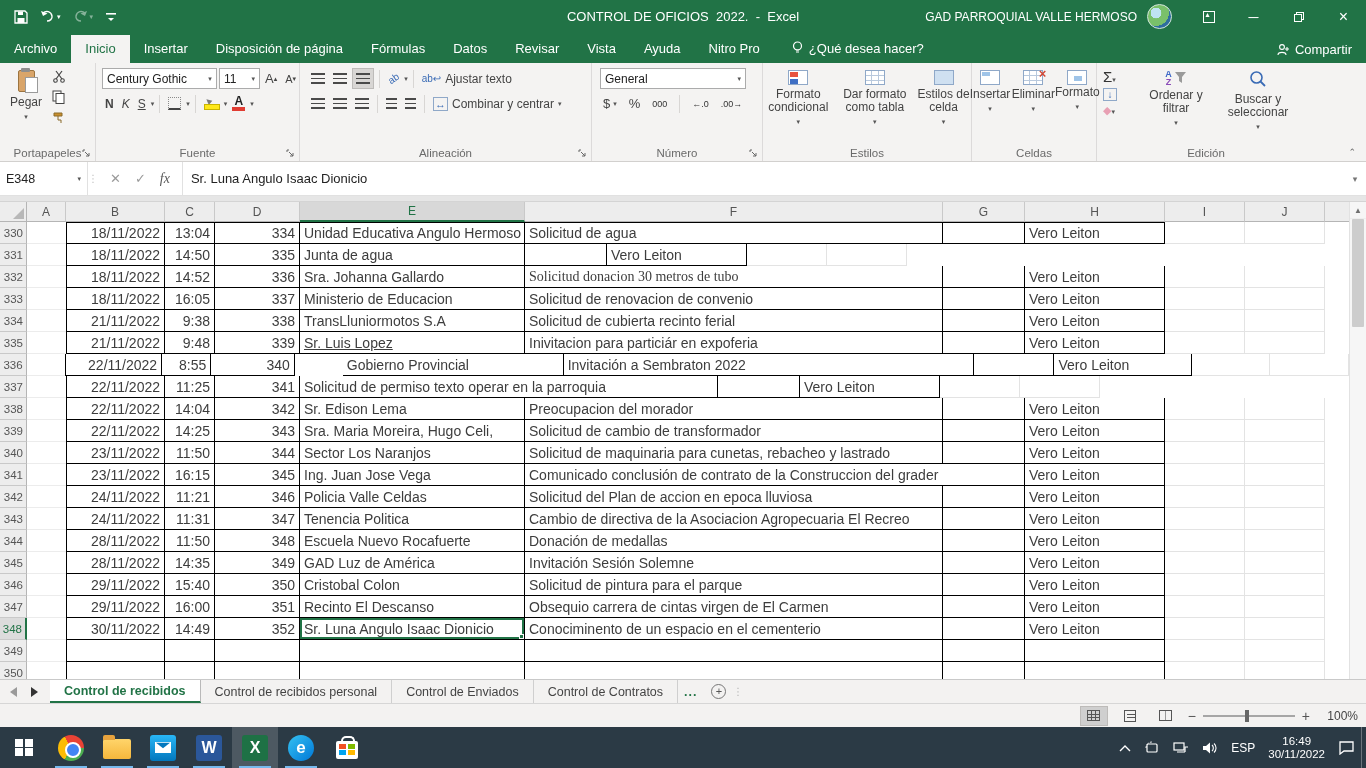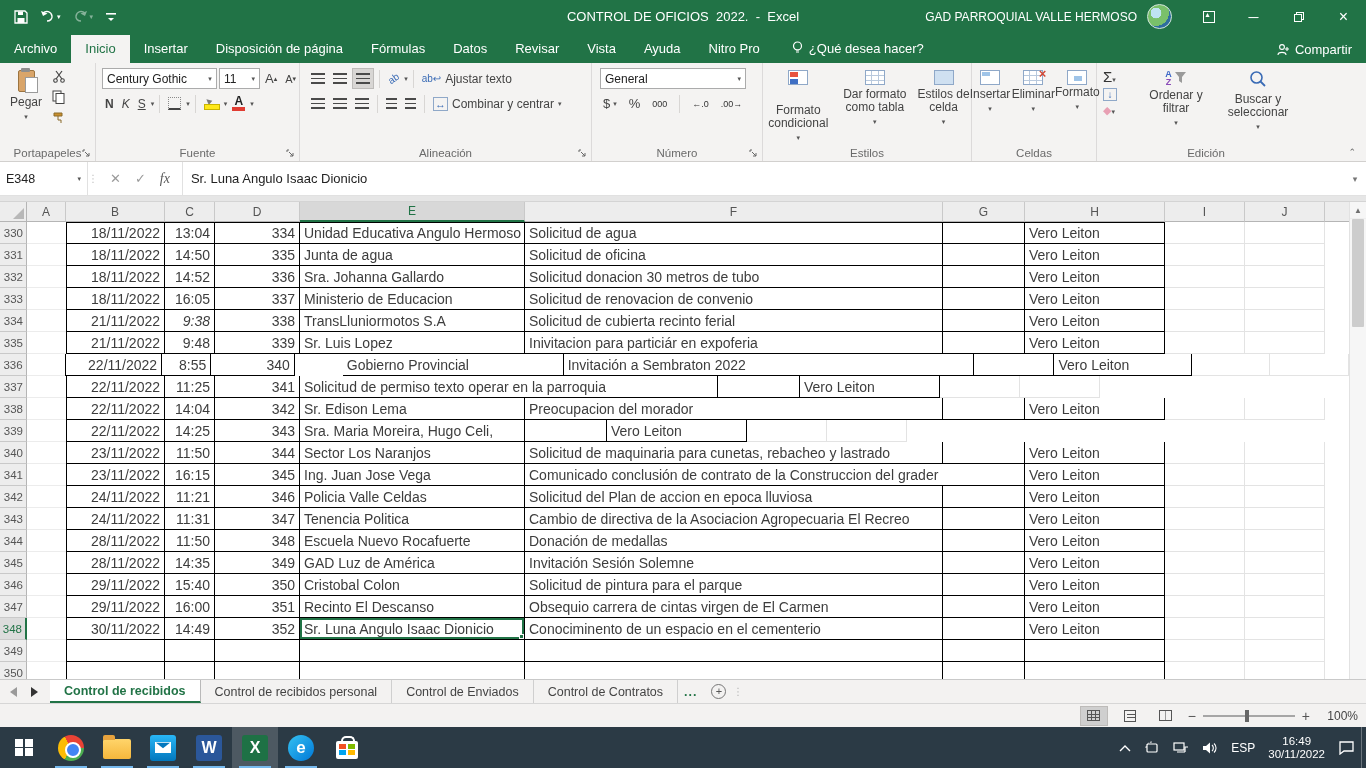--- a/index.html
+++ b/index.html
@@ -394,21 +394,21 @@
             <path d="M1,3 V1 H3" fill="none" stroke="#666"></path>
             <path d="M3,3 L7,7 M7,4 V7 H4" fill="none" stroke="#666"></path>
           </svg>
         </span>
     </div>
 
     <div class="rgroup" style="width:209px;">
       <div style="display:flex;justify-content:center;gap:4px;height:80px;">
         <div class="bigbtn" style="width:72px;">
           <span class="mini-grid" style="background:linear-gradient(#e8533f 0 0) 1px 1px/8px 5px no-repeat, linear-gradient(#3f6fc4 0 0) 1px 8px/8px 5px no-repeat, #fff;"></span>
-          <span style="margin-top:19px;">Formato condicional</span>
+          <span style="margin-top:3px;">Formato condicional</span>
           <span class="ddv">▾</span>
         </div>
         <div class="bigbtn" style="width:76px;">
           <span class="mini-grid"></span>
           <span style="margin-top:3px;">Dar formato como tabla</span>
           <span class="ddv">▾</span>
         </div>
         <div class="bigbtn" style="width:56px;">
           <span class="mini-grid" style="background:#cfe0f1;"></span>
           <span style="margin-top:3px;">Estilos de celda</span>
@@ -520,34 +520,33 @@
         <div class="gl" style="width: 80px;"></div>
         <div class="gl" style="width: 80px;"></div>
       </div>
       <div class="gridrow">
         <div class="rowhdr">331</div>
         <div class="cellA" style="width: 39px;"></div>
         <div class="tc num bl" style="width: 99px;">18/11/2022</div>
         <div class="tc num" style="width: 50px;">14:50</div>
         <div class="tc num" style="width: 85px;">335</div>
         <div class="tc txt" style="width: 225px;">Junta de agua</div>
-        <div class="tc txt" style="width: 418px;">Solicitud de oficina</div>
         <div class="tc" style="width: 82px;"></div>
         <div class="tc txt" style="width: 140px;">Vero Leiton</div>
         <div class="gl" style="width: 80px;"></div>
         <div class="gl" style="width: 80px;"></div>
       </div>
       <div class="gridrow">
         <div class="rowhdr">332</div>
         <div class="cellA" style="width: 39px;"></div>
         <div class="tc num bl" style="width: 99px;">18/11/2022</div>
         <div class="tc num" style="width: 50px;">14:52</div>
         <div class="tc num" style="width: 85px;">336</div>
         <div class="tc txt" style="width: 225px;">Sra. Johanna Gallardo</div>
-        <div class="tc txt" style="width: 418px;">Solicitud donacion 30 metros de tubo</div>
+        <div class="tc txt" style="width: 418px; font-family: Liberation Serif, serif;">Solicitud donacion 30 metros de tubo</div>
         <div class="tc" style="width: 82px;"></div>
         <div class="tc txt" style="width: 140px;">Vero Leiton</div>
         <div class="gl" style="width: 80px;"></div>
         <div class="gl" style="width: 80px;"></div>
       </div>
       <div class="gridrow">
         <div class="rowhdr">333</div>
         <div class="cellA" style="width: 39px;"></div>
         <div class="tc num bl" style="width: 99px;">18/11/2022</div>
         <div class="tc num" style="width: 50px;">16:05</div>
@@ -556,36 +555,36 @@
         <div class="tc txt" style="width: 418px;">Solicitud de renovacion de convenio</div>
         <div class="tc" style="width: 82px;"></div>
         <div class="tc txt" style="width: 140px;">Vero Leiton</div>
         <div class="gl" style="width: 80px;"></div>
         <div class="gl" style="width: 80px;"></div>
       </div>
       <div class="gridrow">
         <div class="rowhdr">334</div>
         <div class="cellA" style="width: 39px;"></div>
         <div class="tc num bl" style="width: 99px;">21/11/2022</div>
-        <div class="tc num" style="width: 50px; font-style: italic;">9:38</div>
+        <div class="tc num" style="width: 50px;">9:38</div>
         <div class="tc num" style="width: 85px;">338</div>
         <div class="tc txt" style="width: 225px;">TransLluniormotos S.A</div>
         <div class="tc txt" style="width: 418px;">Solicitud de cubierta recinto ferial</div>
         <div class="tc" style="width: 82px;"></div>
         <div class="tc txt" style="width: 140px;">Vero Leiton</div>
         <div class="gl" style="width: 80px;"></div>
         <div class="gl" style="width: 80px;"></div>
       </div>
       <div class="gridrow">
         <div class="rowhdr">335</div>
         <div class="cellA" style="width: 39px;"></div>
         <div class="tc num bl" style="width: 99px;">21/11/2022</div>
         <div class="tc num" style="width: 50px;">9:48</div>
         <div class="tc num" style="width: 85px;">339</div>
-        <div class="tc txt" style="width: 225px;">Sr. Luis Lopez</div>
+        <div class="tc txt" style="width: 225px; text-decoration: underline;">Sr. Luis Lopez</div>
         <div class="tc txt" style="width: 418px;">Inivitacion para particiár en expoferia</div>
         <div class="tc" style="width: 82px;"></div>
         <div class="tc txt" style="width: 140px;">Vero Leiton</div>
         <div class="gl" style="width: 80px;"></div>
         <div class="gl" style="width: 80px;"></div>
       </div>
       <div class="gridrow">
         <div class="rowhdr">336</div>
         <div class="cellA" style="width: 39px;"></div>
         <div class="tc num bl" style="width: 99px;">22/11/2022</div>
@@ -623,20 +622,21 @@
         <div class="gl" style="width: 80px;"></div>
         <div class="gl" style="width: 80px;"></div>
       </div>
       <div class="gridrow">
         <div class="rowhdr">339</div>
         <div class="cellA" style="width: 39px;"></div>
         <div class="tc num bl" style="width: 99px;">22/11/2022</div>
         <div class="tc num" style="width: 50px;">14:25</div>
         <div class="tc num" style="width: 85px;">343</div>
         <div class="tc txt" style="width: 225px;">Sra. Maria Moreira, Hugo Celi,</div>
+        <div class="tc txt" style="width: 418px;">Solicitud de cambio de transformador</div>
         <div class="tc" style="width: 82px;"></div>
         <div class="tc txt" style="width: 140px;">Vero Leiton</div>
         <div class="gl" style="width: 80px;"></div>
         <div class="gl" style="width: 80px;"></div>
       </div>
       <div class="gridrow">
         <div class="rowhdr">340</div>
         <div class="cellA" style="width: 39px;"></div>
         <div class="tc num bl" style="width: 99px;">23/11/2022</div>
         <div class="tc num" style="width: 50px;">11:50</div>

